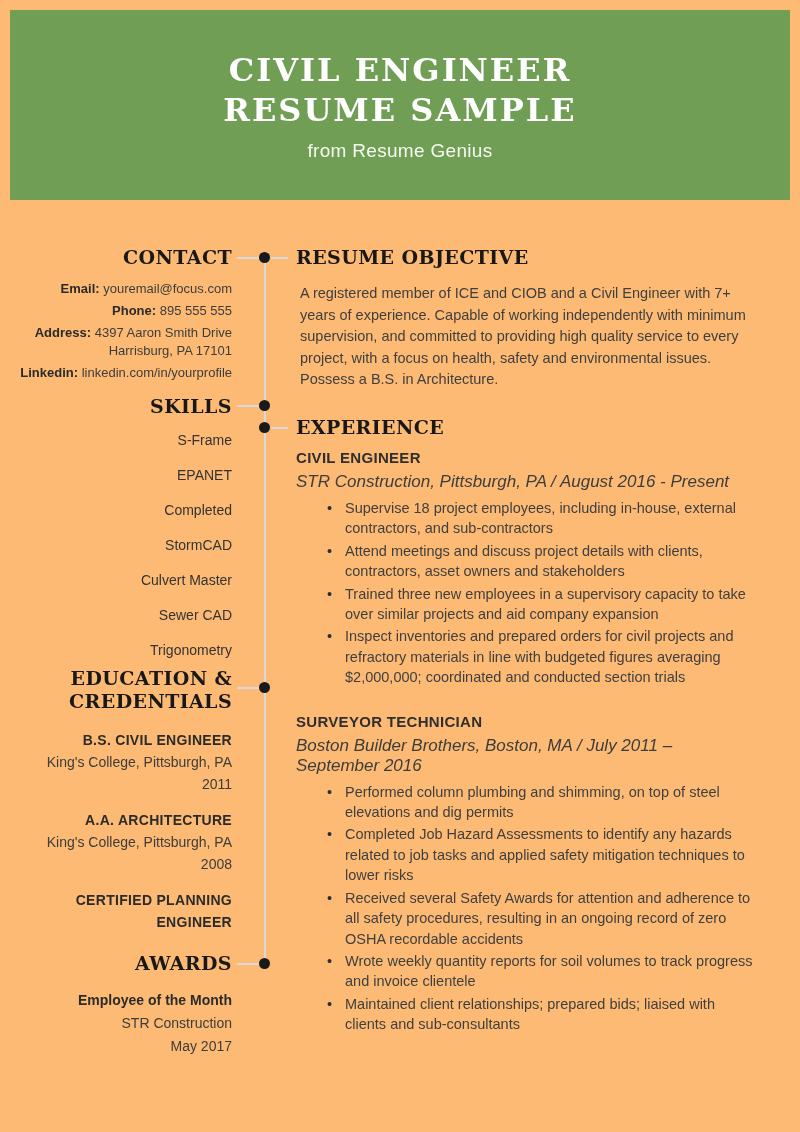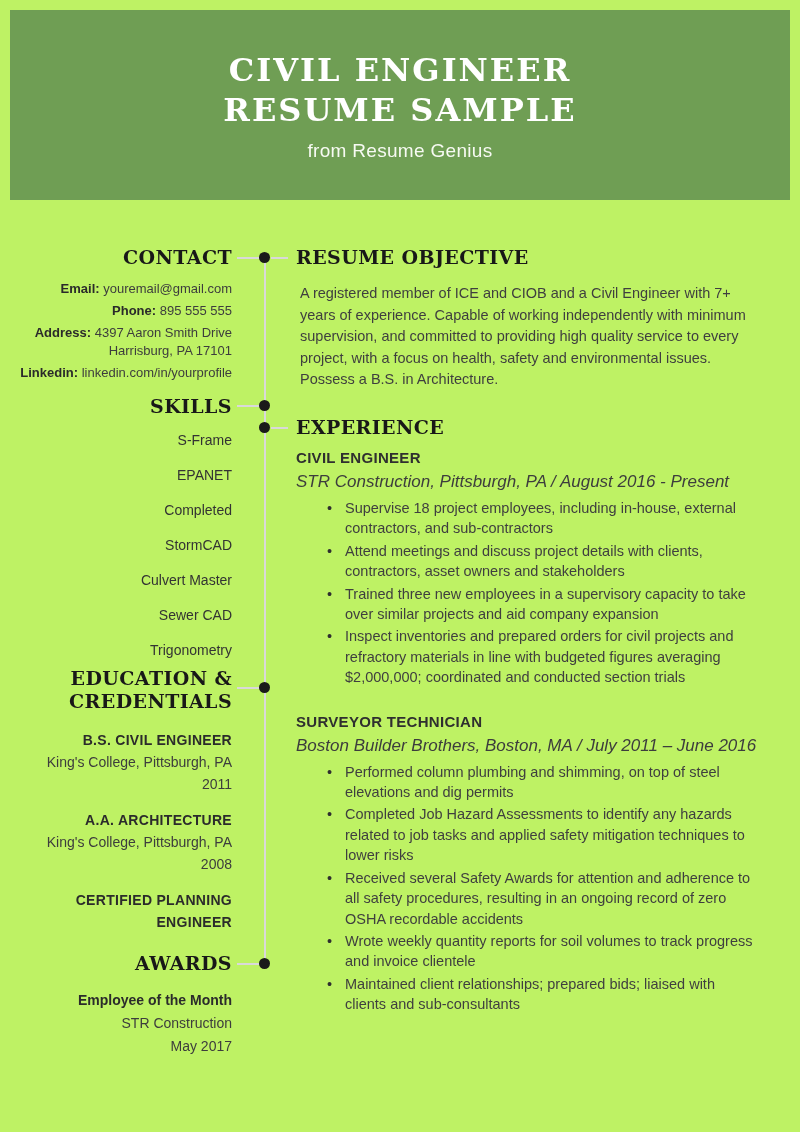--- a/index.html
+++ b/index.html
@@ -1,16 +1,16 @@
 <!DOCTYPE html>
 <html><head>
 <meta charset="utf-8">
 <style>
   html,body{margin:0;padding:0;background:#ffffff;}
-  .page{position:relative;width:800px;height:1132px;background:#bef264;overflow:hidden;
+  .page{position:relative;width:800px;height:1132px;background:#fdba74;overflow:hidden;
         font-family:"Liberation Sans",sans-serif;-webkit-font-smoothing:antialiased;}
 
   
   .banner{position:absolute;left:10px;top:10px;width:780px;height:190px;background:#6f9e54;
           text-align:center;color:#ffffff;}
   .banner-title{margin:0;padding-top:40px;font-family:"DejaVu Serif","Liberation Serif",serif;
           font-weight:700;font-size:32px;line-height:40px;letter-spacing:2px;}
   .banner-subtitle{margin-top:10px;font-size:19px;letter-spacing:.3px;color:#f7faf3;}
 
   
@@ -81,21 +81,21 @@
     <div class="tl-dot" style="top:200px;left:259px"></div>
     <div class="tl-dot" style="top:222px;left:259px"></div>
     <div class="tl-dot" style="top:482px;left:259px"></div>
     <div class="tl-dot" style="top:758px;left:259px"></div>
 
     <aside class="sidebar">
 
       <section class="side-sec" id="sec-contact">
         <h2 class="sec-h">CONTACT</h2>
         <div class="c-rows">
-          <div class="c-row"><span class="c-label">Email:</span> <span>youremail@gmail.com</span></div>
+          <div class="c-row"><span class="c-label">Email:</span> <span>youremail@focus.com</span></div>
           <div class="c-row"><span class="c-label">Phone:</span> <span>895 555 555</span></div>
           <div class="c-row"><span class="c-label">Address:</span> <span>4397 Aaron Smith Drive</span><br><span>Harrisburg, PA 17101</span></div>
           <div class="c-row"><span class="c-label">Linkedin:</span> <span>linkedin.com/in/yourprofile</span></div>
         </div>
       </section>
 
       <section class="side-sec" id="sec-skills">
         <h2 class="sec-h">SKILLS</h2>
         <ul class="skill-list">
           <li>S-Frame</li>
@@ -152,21 +152,21 @@
           <ul class="job-bullets">
             <li>Supervise 18 project employees, including in-house, external contractors, and sub-contractors</li>
             <li>Attend meetings and discuss project details with clients, contractors, asset owners and stakeholders</li>
             <li>Trained three new employees in a supervisory capacity to take over similar projects and aid company expansion</li>
             <li>Inspect inventories and prepared orders for civil projects and refractory materials in line with budgeted figures averaging $2,000,000; coordinated and conducted section trials</li>
           </ul>
         </div>
 
         <div class="job">
           <div class="job-title">SURVEYOR TECHNICIAN</div>
-          <div class="job-meta">Boston Builder Brothers, Boston, MA / July 2011 – June 2016</div>
+          <div class="job-meta">Boston Builder Brothers, Boston, MA / July 2011 – September 2016</div>
           <ul class="job-bullets">
             <li>Performed column plumbing and shimming, on top of steel elevations and dig permits</li>
             <li>Completed Job Hazard Assessments to identify any hazards related to job tasks and applied safety mitigation techniques to lower risks</li>
             <li>Received several Safety Awards for attention and adherence to all safety procedures, resulting in an ongoing record of zero OSHA recordable accidents</li>
             <li>Wrote weekly quantity reports for soil volumes to track progress and invoice clientele</li>
             <li>Maintained client relationships; prepared bids; liaised with clients and sub-consultants</li>
           </ul>
         </div>
       </section>
 

